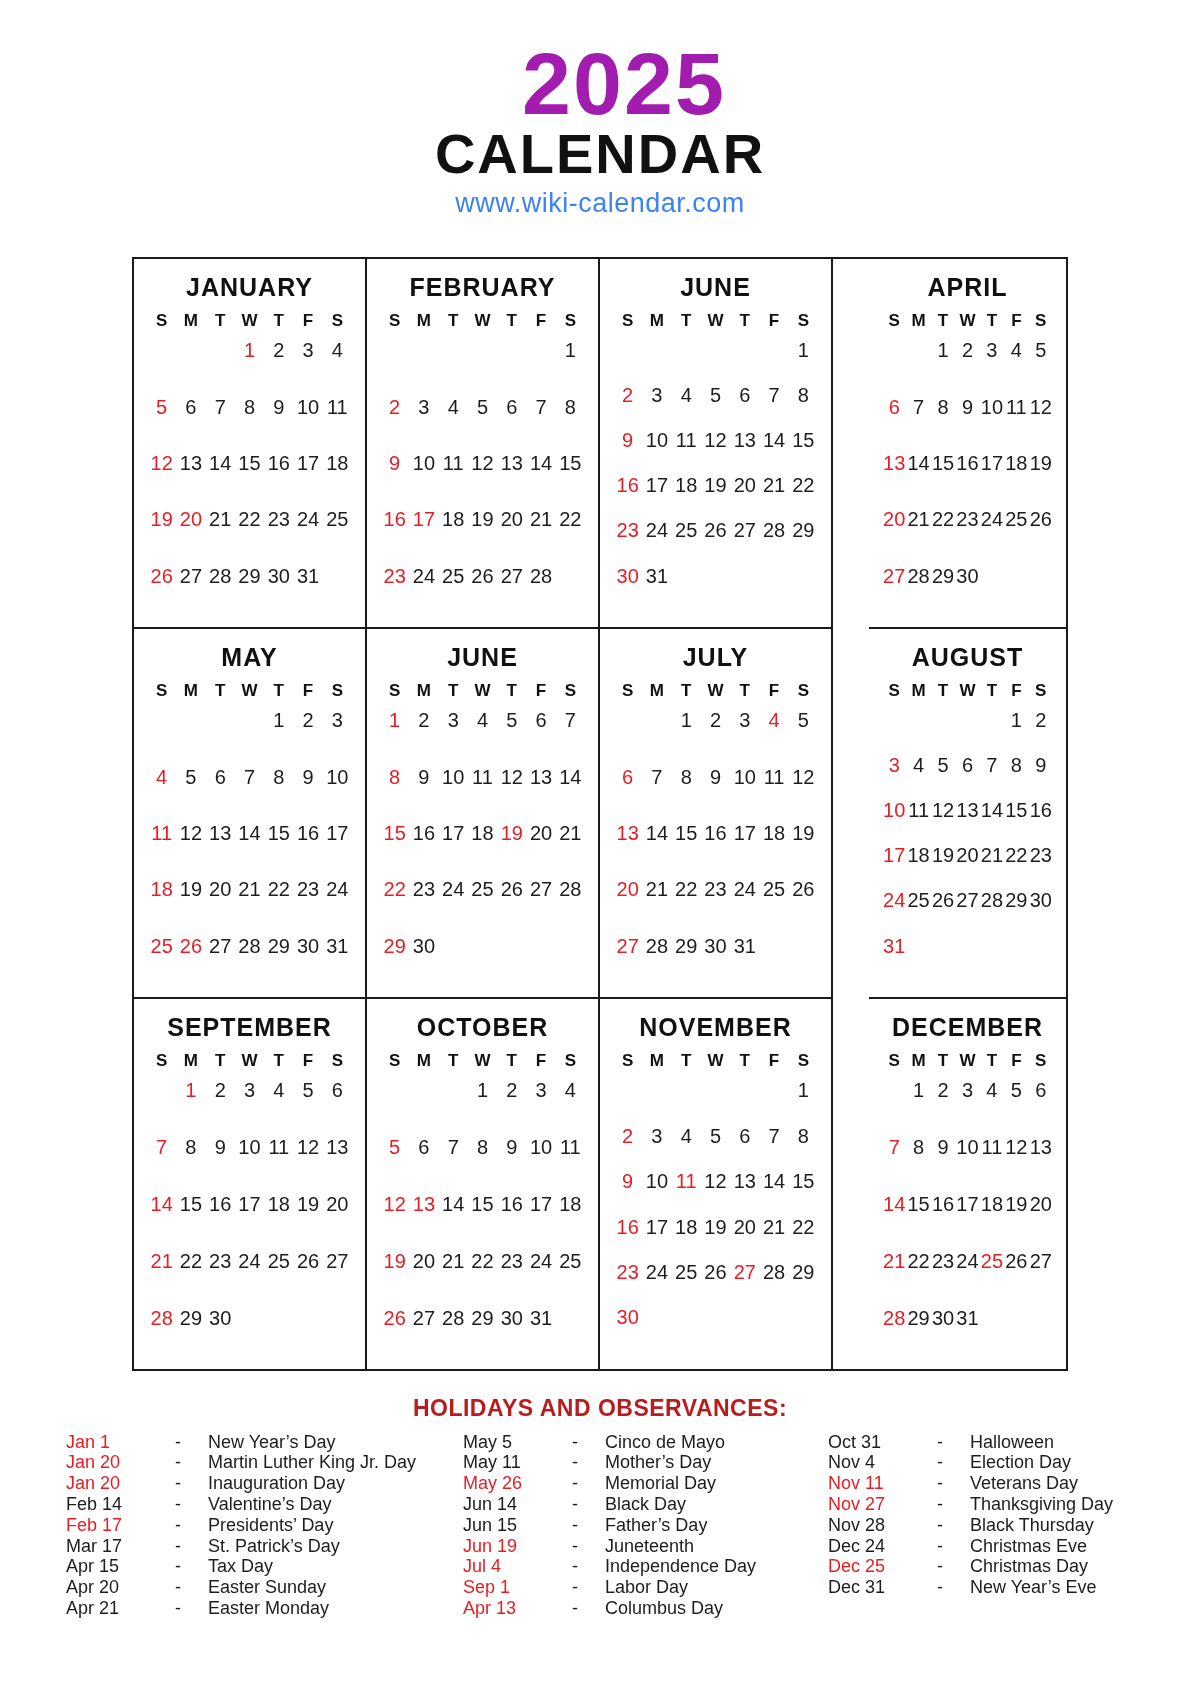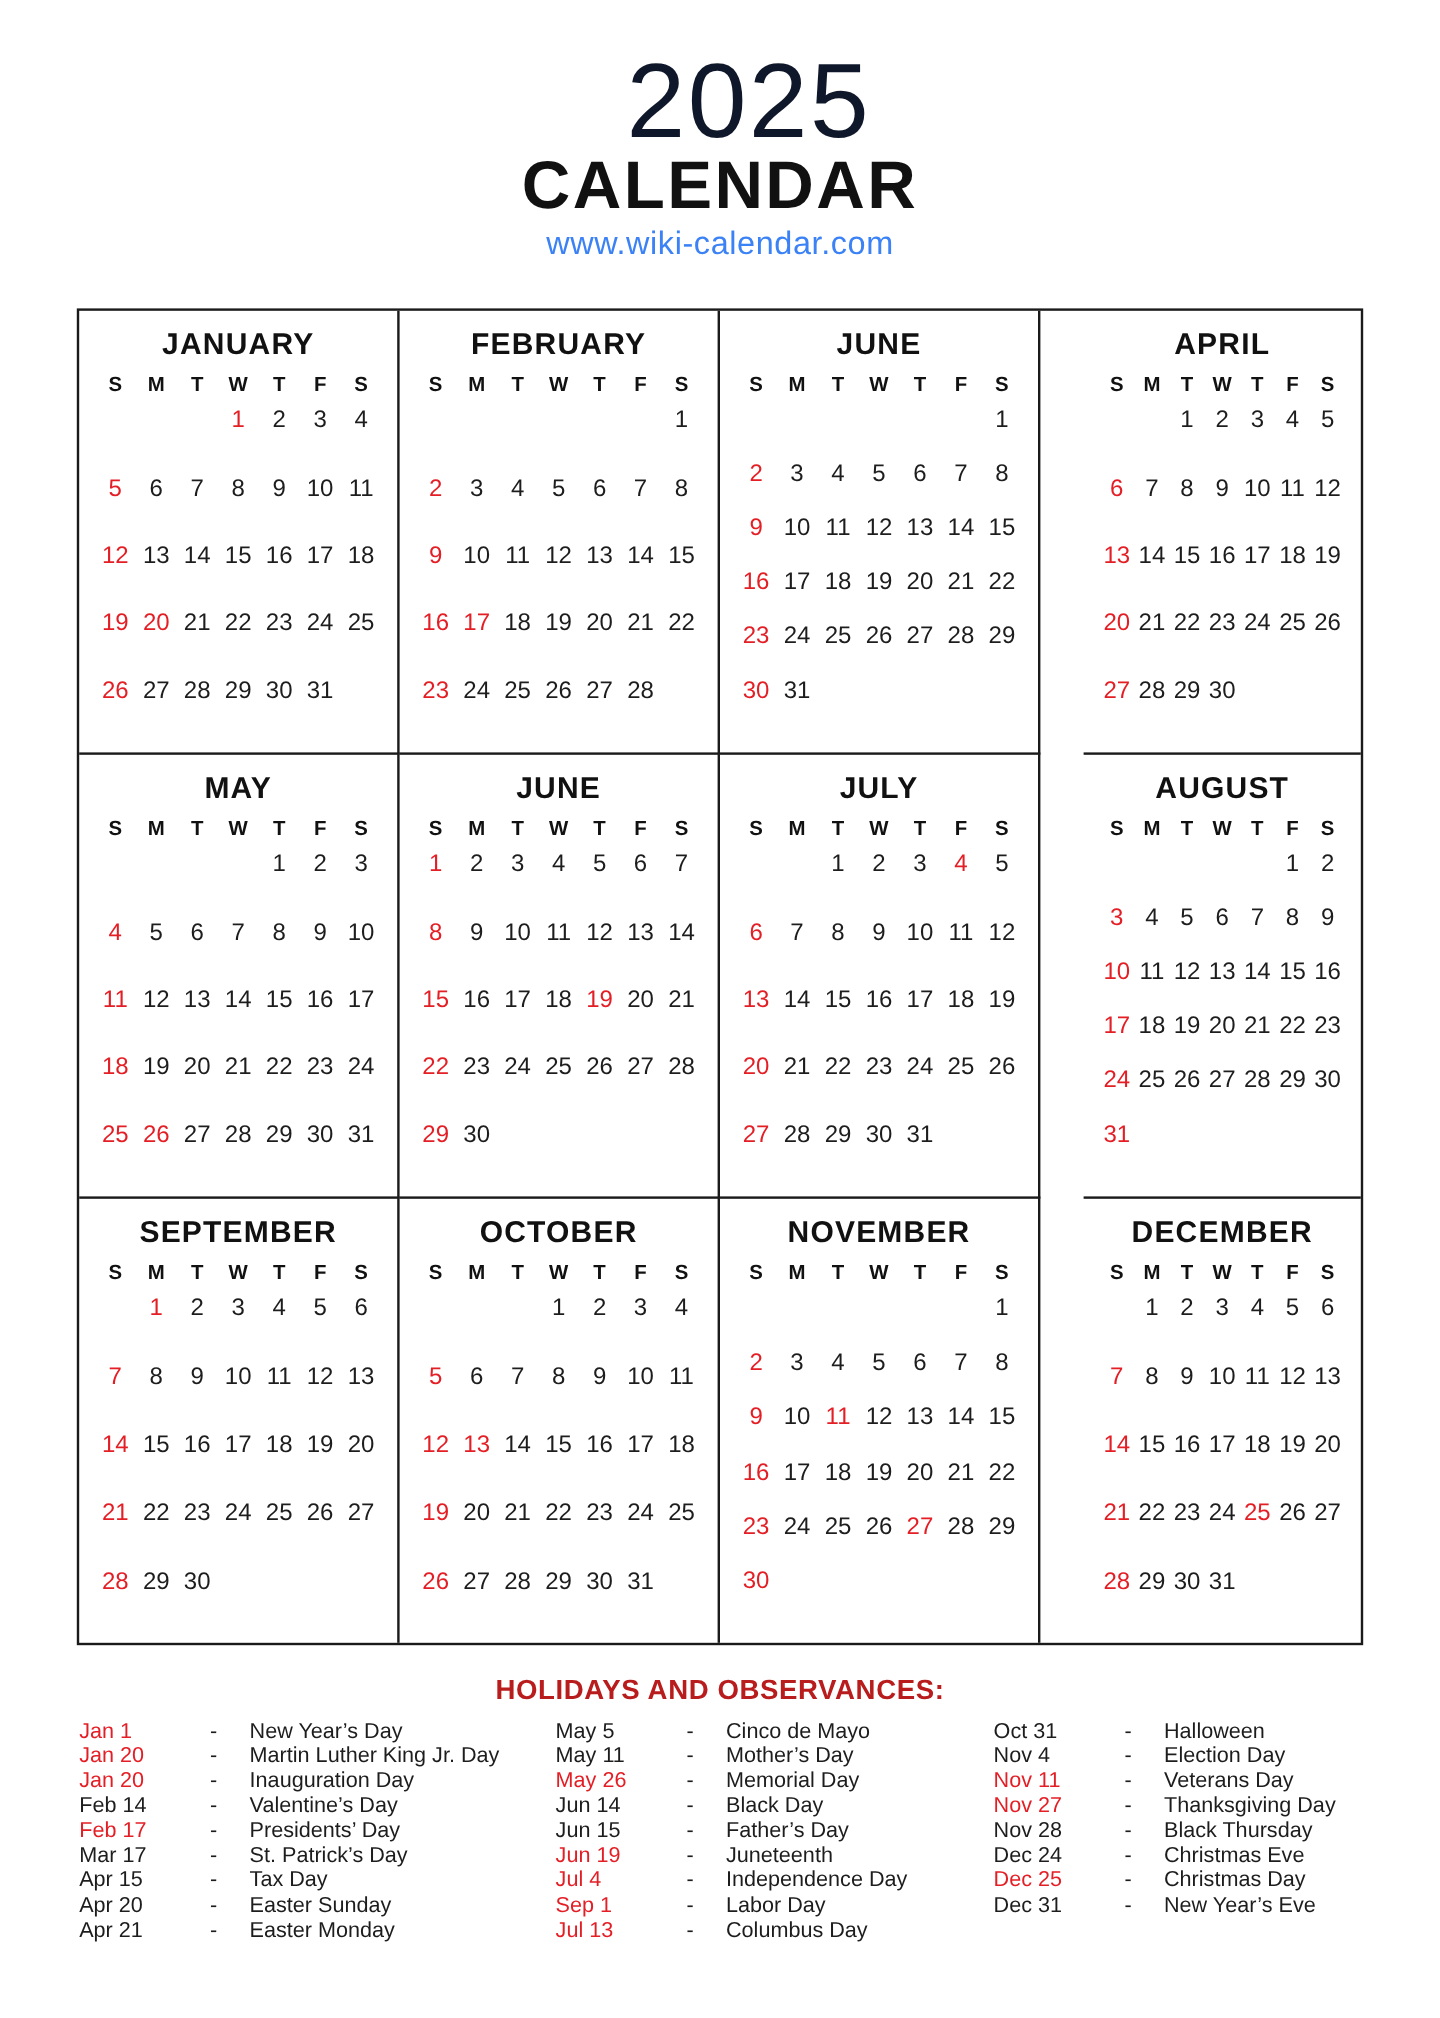--- a/index.html
+++ b/index.html
@@ -1,27 +1,27 @@
 <!DOCTYPE html>
 <html style="--accent: #e41e25;"><head>
 <meta charset="utf-8">
 <style>
   * { margin:0; padding:0; box-sizing:border-box; }
   body { background:#ffffff; font-family:"Liberation Sans", sans-serif; }
   .page { width:1200px; height:1682px; background:#ffffff; overflow:hidden; color:#1d1d1d; }
 
   
   .header { text-align:center; padding-top:40px; }
-  .year { font-size:88px; font-weight:400; line-height:1.0; color:#0f172a; letter-spacing:2px;padding-left:48px; }
+  .year { font-size:88px; font-weight:700; line-height:1.0; color:#a21caf; letter-spacing:2px;padding-left:48px; }
   .cal-title { font-size:56px; font-weight:700; line-height:0.92; color:#111; letter-spacing:2px; }
   .site { font-size:27px; color:#3b82f6; margin-top:8px; letter-spacing:0.5px; }
 
   
   .calendar-grid {
-    width:1072px; margin:38px auto 0;
+    width:936px; margin:38px auto 0;
     display:grid;
     grid-template-columns:repeat(4, 1fr);
     grid-template-rows:repeat(3, 370px);
     border:2px solid #1a1a1a;
   }
   .month-cell {
     border-right:2px solid #1a1a1a;
     border-bottom:2px solid #1a1a1a;
     display:flex; flex-direction:column;
     padding-top:14px;
@@ -885,21 +885,21 @@
             <div class="hdate red">Jul 4</div>
             <div class="hdash">-</div>
             <div class="hname">Independence Day</div>
           </div>
           <div class="hentry">
             <div class="hdate red">Sep 1</div>
             <div class="hdash">-</div>
             <div class="hname">Labor Day</div>
           </div>
           <div class="hentry">
-            <div class="hdate red">Jul 13</div>
+            <div class="hdate red">Apr 13</div>
             <div class="hdash">-</div>
             <div class="hname">Columbus Day</div>
           </div>
         </div>
         <div class="hcol hcol-3">
           <div class="hentry">
             <div class="hdate">Oct 31</div>
             <div class="hdash">-</div>
             <div class="hname">Halloween</div>
           </div>

